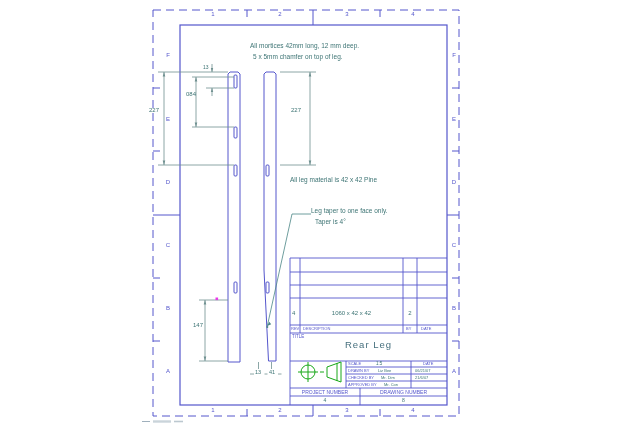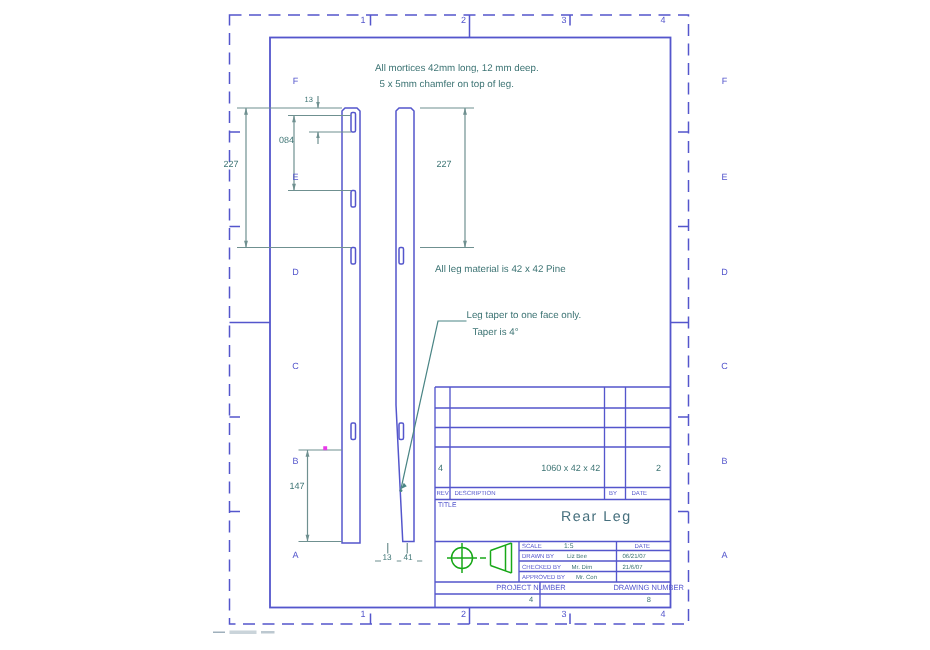--- a/index.html
+++ b/index.html
@@ -3,21 +3,21 @@
 <meta charset="utf-8">
 <style>
   html,body{margin:0;padding:0;background:#ffffff;}
   .canvas{position:relative;width:620px;height:433px;background:#ffffff;overflow:hidden;
           font-family:"Liberation Sans", sans-serif;}
   .canvas svg{position:absolute;left:0;top:0;}
   .t{position:absolute;white-space:nowrap;line-height:1;color:#3d7474;
      font-family:"Liberation Sans", sans-serif;}
   .blue{color:#5456cc;}
   .teal{color:#3d7474;}
-  .c{text-align:center;margin-left:29px;}
+  .c{text-align:center;}
   .s4{font-size:4px;}
   .s45{font-size:4.5px;}
   .s5{font-size:5px;}
   .s55{font-size:5.5px;}
   .s6{font-size:6px;}
   .s65{font-size:6.5px;}
   .s95{font-size:9.5px;letter-spacing:1px;}
 </style>
 </head>
 <body>

